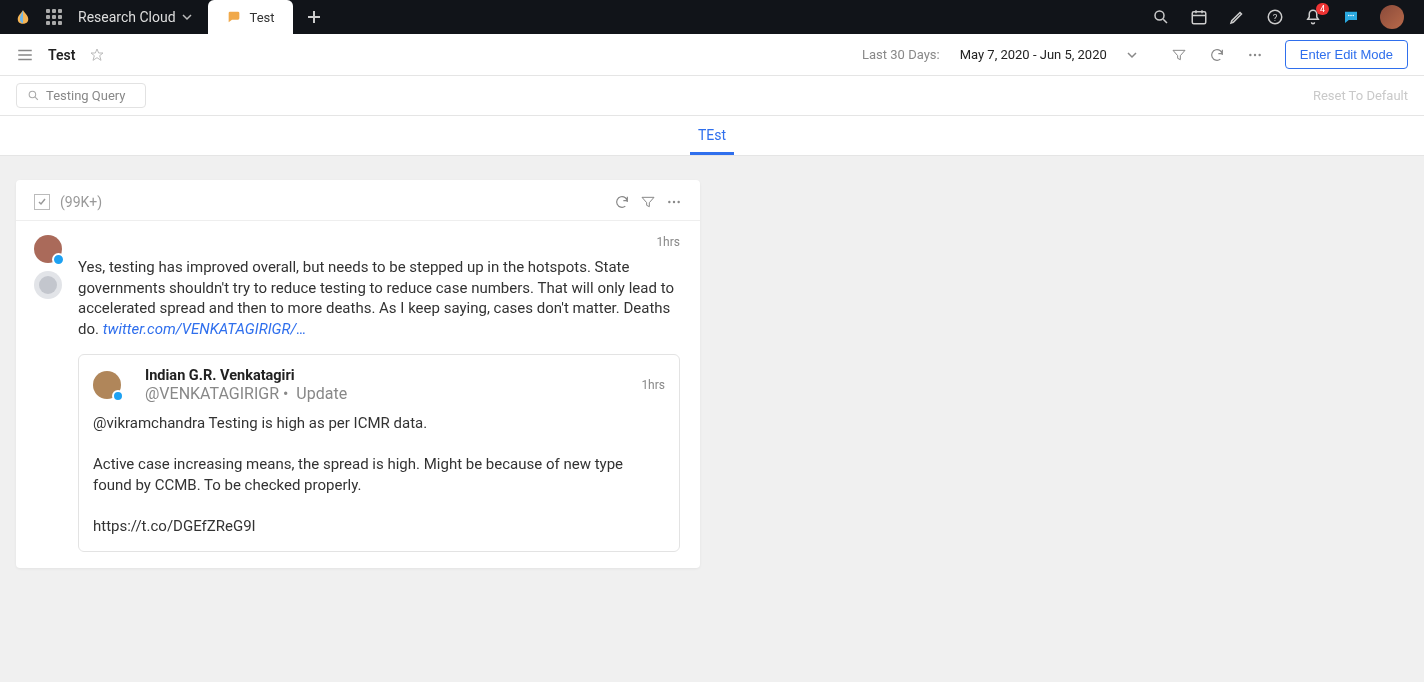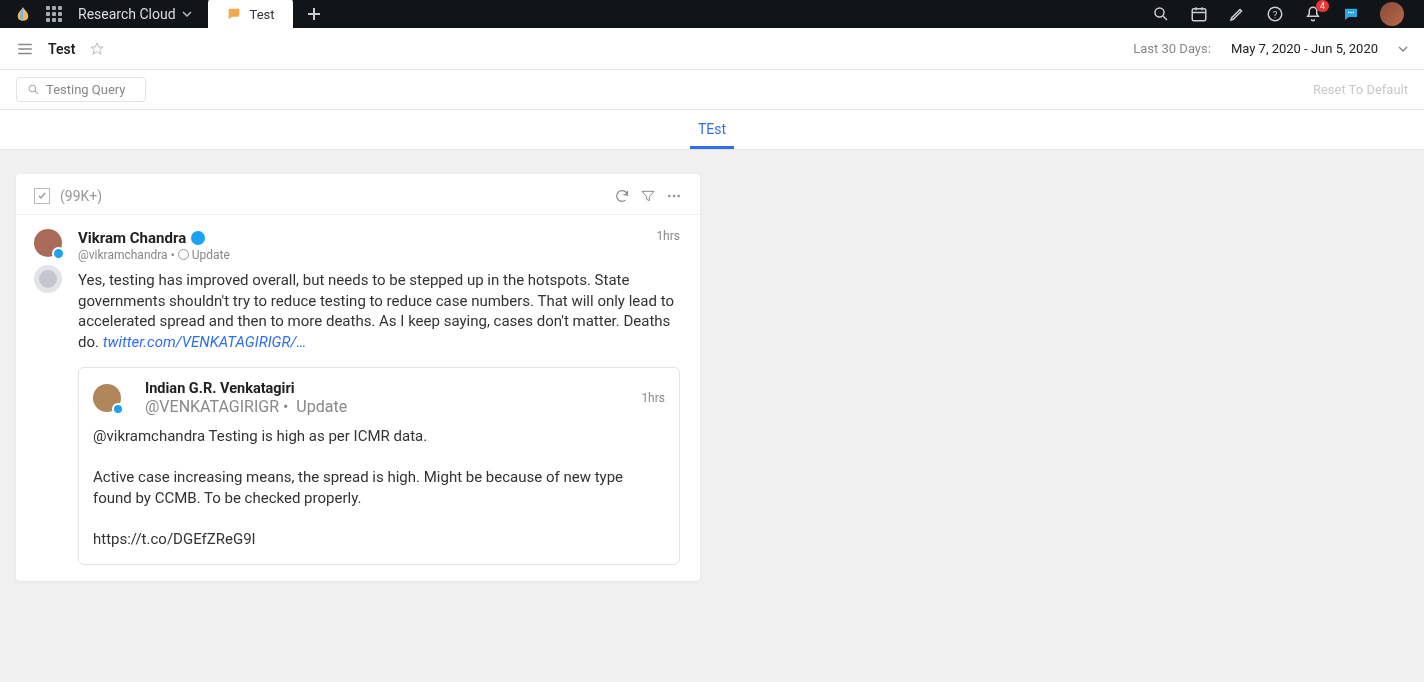--- a/index.html
+++ b/index.html
@@ -1,18 +1,18 @@
 <!DOCTYPE html>
 <html><head>
 <meta charset="utf-8">
 <style>
   * { margin:0; padding:0; box-sizing:border-box; }
   body { font-family:-apple-system,BlinkMacSystemFont,"Segoe UI",Roboto,Arial,sans-serif; background:#f0f0f0; width:1424px; height:682px; overflow:hidden; color:#333; }
   
-  .topbar { height:28px; background:#111419; display:flex; align-items:center; color:#e8e8e8; font-size:13px; }
+  .topbar { height:34px; background:#111419; display:flex; align-items:center; color:#e8e8e8; font-size:13px; }
   .logo { display:flex; align-items:center; gap:3px; padding:0 14px; }
   .logo svg { width:18px; height:18px; }
   .apps-grid { width:16px; height:16px; display:grid; grid-template-columns:repeat(3,4px); grid-template-rows:repeat(3,4px); gap:2px; margin-right:16px; }
   .apps-grid span { background:#aaa; border-radius:1px; }
   .ws-name { display:flex; align-items:center; gap:6px; font-size:14px; color:#ddd; padding-right:10px; }
   .tab { display:flex; align-items:center; gap:8px; height:34px; padding:0 18px; background:#fff; color:#333; border-top-left-radius:6px; border-top-right-radius:6px; font-size:13px; margin-left:6px; }
   .tab-icon svg { width:16px; height:16px; }
   .add-tab { width:30px; height:30px; margin-left:6px; display:flex; align-items:center; justify-content:center; color:#bbb; border-radius:4px; }
   .topbar-spacer { flex:1; }
   .topbar-icons { display:flex; align-items:center; gap:20px; padding-right:20px; color:#ccc; }
@@ -169,20 +169,40 @@
       </svg>
   </div>
   <div class="secbar-spacer"></div>
   <div class="daterange">
     <span>Last 30 Days: </span>
     <span class="strong">May 7, 2020 - Jun 5, 2020</span>
     <svg width="10" height="10" viewBox="0 0 10 10">
         <path d="M1 3l4 4 4-4" stroke="#888" stroke-width="1.5" fill="none"></path>
       </svg>
   </div>
+  <div class="secbar-right">
+    <div class="ico">
+      <svg width="16" height="16" viewBox="0 0 24 24">
+          <path d="M3 5h18l-7 8v6l-4-2v-4L3 5z" stroke="#888" stroke-width="1.5" fill="none"></path>
+        </svg>
+    </div>
+    <div class="ico">
+      <svg width="16" height="16" viewBox="0 0 24 24">
+          <path d="M20 12a8 8 0 10-3 6.2M20 4v6h-6" stroke="#888" stroke-width="1.8" fill="none"></path>
+        </svg>
+    </div>
+    <div class="ico">
+      <svg width="16" height="16" viewBox="0 0 24 24">
+          <circle cx="5" cy="12" r="1.8" fill="#888"></circle>
+          <circle cx="12" cy="12" r="1.8" fill="#888"></circle>
+          <circle cx="19" cy="12" r="1.8" fill="#888"></circle>
+        </svg>
+    </div>
+    <button class="enter-edit">Enter Edit Mode</button>
+  </div>
 </div>
 
 <div class="querybar">
   <div class="kq">
     <svg width="13" height="13" viewBox="0 0 24 24">
         <circle cx="10" cy="10" r="6" stroke="#aaa" stroke-width="2" fill="none"></circle>
         <path d="M15 15l5 5" stroke="#aaa" stroke-width="2"></path>
       </svg>
     <span>Testing Query</span>
   </div>
@@ -225,29 +245,20 @@
     <div class="divider"></div>
 
     <div class="post">
       <div class="avwrap">
         <div class="av">
             <span class="src"></span>
           </div>
         <div class="av blank"></div>
       </div>
       <div class="phead">
-        <div>
-          <div class="pname">
-            <span>Vikram Chandra</span>
-            <span class="verified"></span>
-          </div>
-          <div class="phandle">
-            <span>@vikramchandra</span><span> • </span><span class="globe"></span>&nbsp;<span>Update</span>
-          </div>
-        </div>
         <div class="ptime">1hrs</div>
       </div>
       <div class="pbody">
         <span>Yes, testing has improved overall, but needs to be stepped up in the hotspots. State governments shouldn't try to reduce testing to reduce case numbers. That will only lead to accelerated spread and then to more deaths. As I keep saying, cases don't matter. Deaths do. </span><a class="lk">twitter.com/VENKATAGIRIGR/…</a>
       </div>
 
       <div class="quote">
         <div class="qhdr">
           <div class="qav">
               <span class="src"></span>

